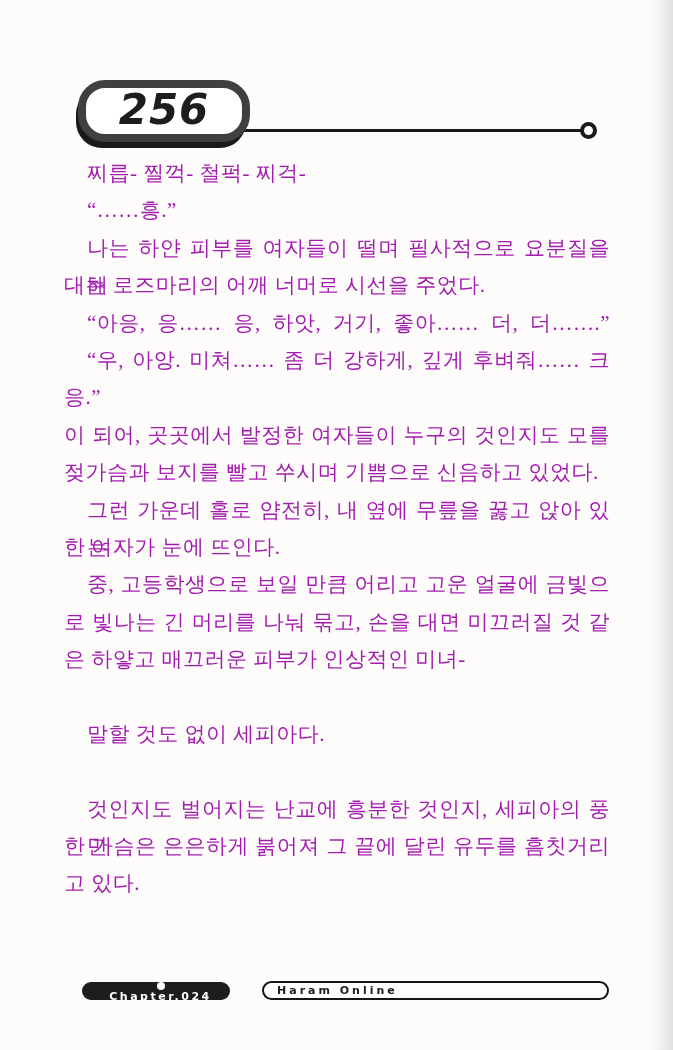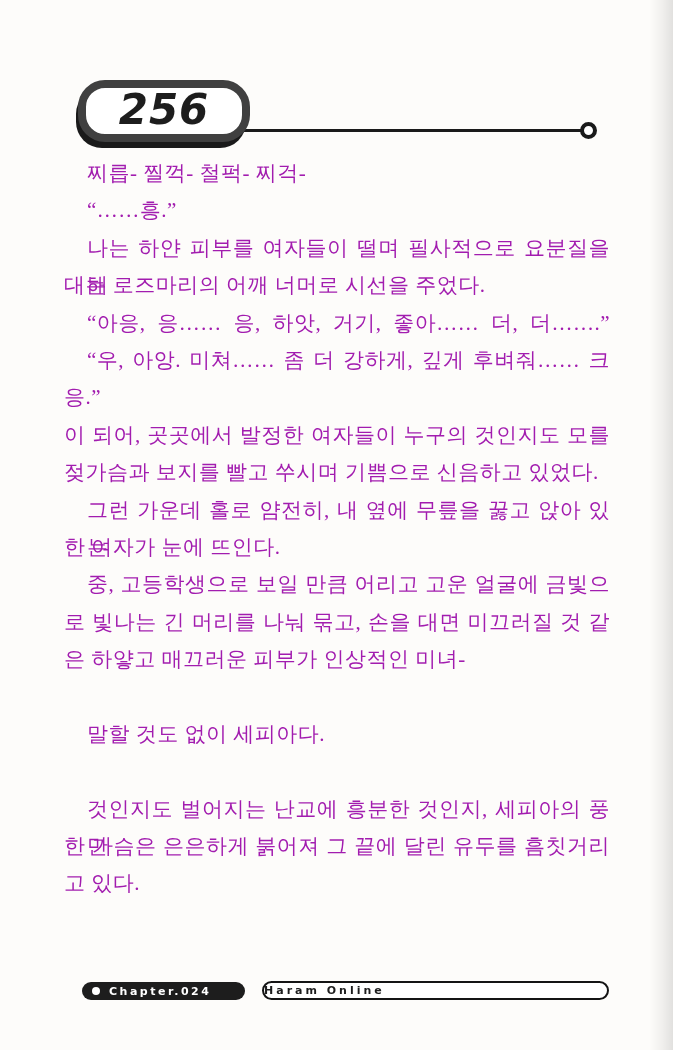--- a/index.html
+++ b/index.html
@@ -53,23 +53,23 @@
     color: #a21caf;
     letter-spacing: 0.5px;
   }
   .ln { height: 37.4px; overflow: visible; white-space: nowrap; }
   .ln.j { white-space: normal; text-align: justify; text-align-last: justify; }
   .ln.in { padding-left: 23px; }
 
   
   .chapter-pill {
     position: absolute; left: 82px; top: 982px;
-    width: 163px; height: 18px;
+    width: 148px; height: 18px;
     background: #1d1d1d; border-radius: 9px;
-    display: flex; align-items: center;
+    display: flex; align-items: center; flex-direction: column;
   }
   .chapter-dot {
     width: 8px; height: 8px; border-radius: 50%;
     background: #ffffff; margin-left: 10px; flex: 0 0 auto;
   }
   .chapter-label {
     font-family: "DejaVu Sans", sans-serif;
     font-size: 11px; font-weight: bold;
     color: #ffffff; letter-spacing: 2.5px;
     margin-left: 9px; white-space: nowrap;
@@ -79,21 +79,21 @@
     width: 347px; height: 19px;
     box-sizing: border-box;
     background: #ffffff; border: 2.5px solid #141414;
     border-radius: 10px;
     display: flex; align-items: center;
   }
   .title-label {
     font-family: "DejaVu Sans", sans-serif;
     font-size: 11px; font-weight: bold;
     color: #1d1d1d; letter-spacing: 3px;
-    margin-left: 0; white-space: nowrap;
+    margin-left: 13px; white-space: nowrap;
   }
 </style>
 </head>
 <body>
 
 <div>
 
   <header>
     <div class="pnum-pill">
       <span class="pnum">256</span>

